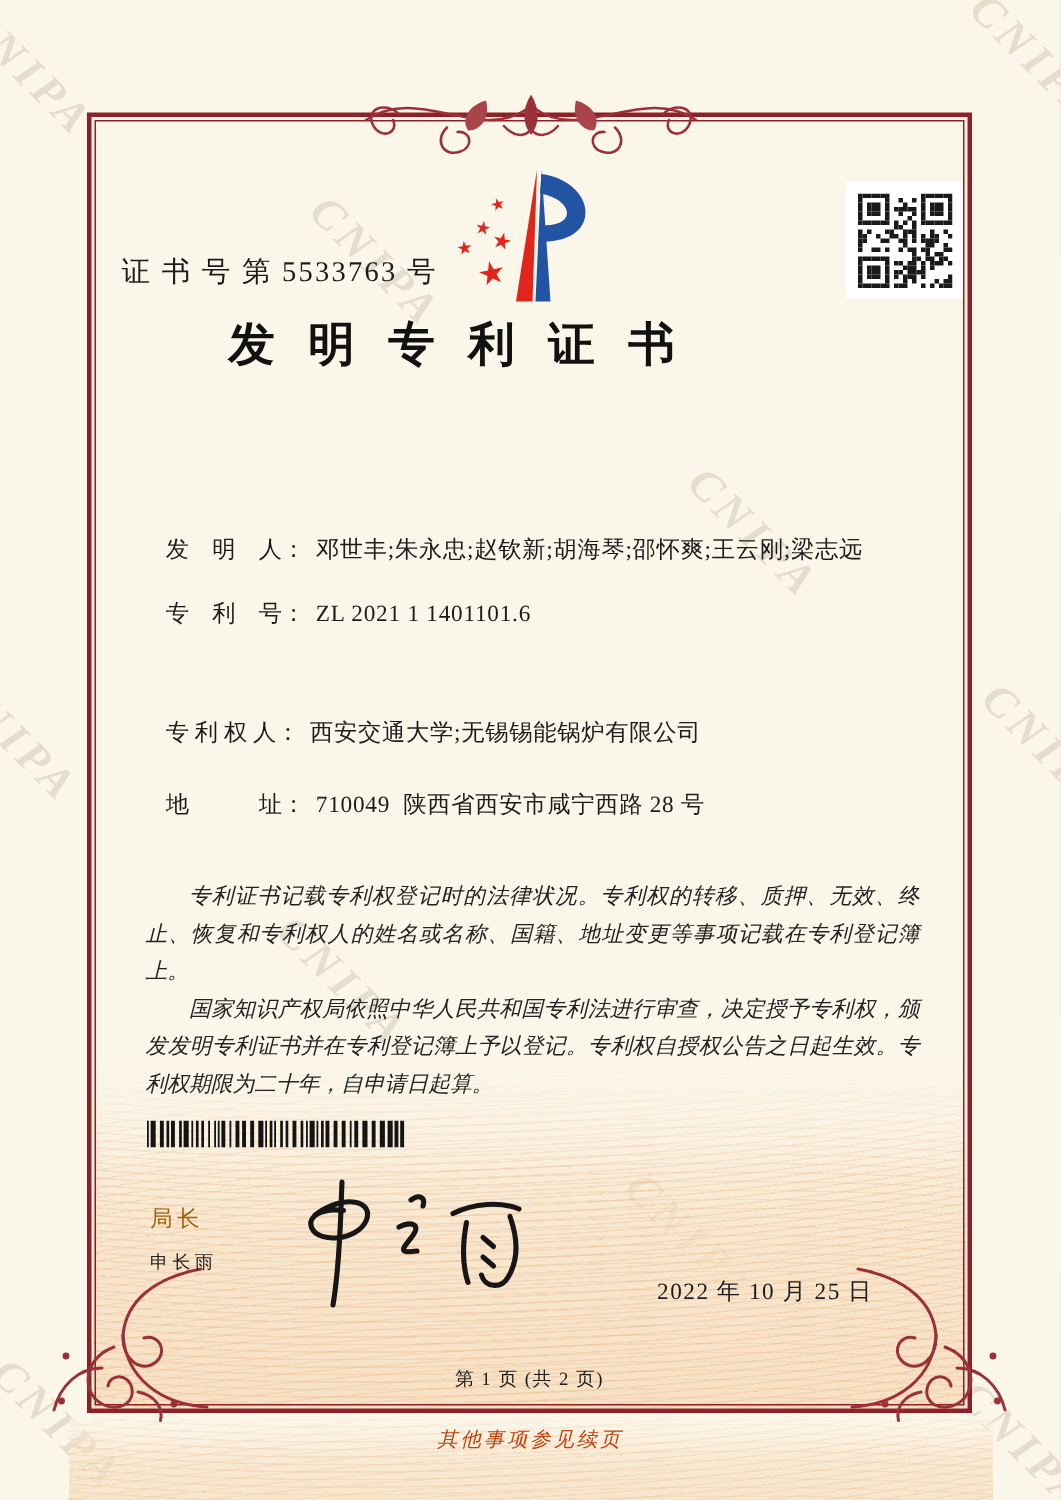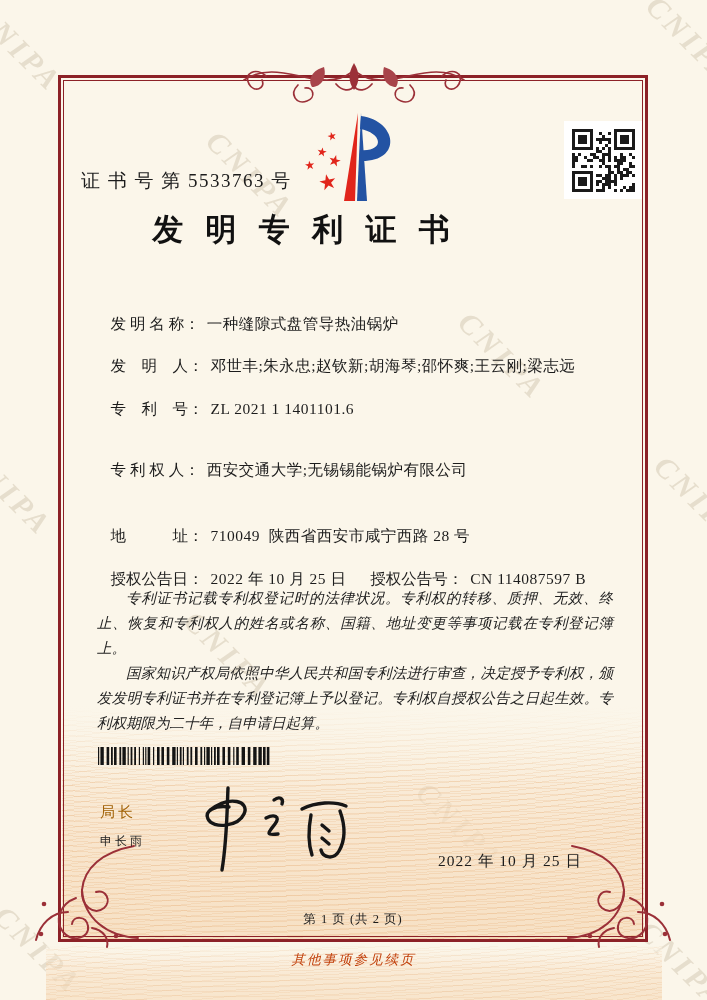--- a/index.html
+++ b/index.html
@@ -359,40 +359,31 @@
         <rect x="42" y="60" width="3" height="3" fill="#1a1a1a"></rect>
         <rect x="48" y="60" width="3" height="3" fill="#1a1a1a"></rect>
         <rect x="54" y="60" width="3" height="3" fill="#1a1a1a"></rect>
         <rect x="57" y="60" width="3" height="3" fill="#1a1a1a"></rect>
         <rect x="60" y="60" width="3" height="3" fill="#1a1a1a"></rect>
       </svg>
   </div>
 
   <div class="title">发明专利证书</div>
 
-  <div class="field-row" style="top:296px;">
-    <span class="field-label">发 明 名 称：</span><span class="field-value">一种缝隙式盘管导热油锅炉</span>
-  </div>
   <div class="field-row" style="top:338px;">
     <span class="field-label">发　明　人：</span><span class="field-value">邓世丰;朱永忠;赵钦新;胡海琴;邵怀爽;王云刚;梁志远</span>
   </div>
   <div class="field-row" style="top:381px;">
     <span class="field-label">专　利　号：</span><span class="field-value">ZL 2021 1 1401101.6</span>
   </div>
-  <div class="field-row" style="top:442px;">
+  <div class="field-row" style="top:460px;">
     <span class="field-label">专 利 权 人：</span><span class="field-value">西安交通大学;无锡锡能锅炉有限公司</span>
   </div>
   <div class="field-row" style="top:508px;">
     <span class="field-label">地　　　址：</span><span class="field-value">710049  陕西省西安市咸宁西路 28 号</span>
-  </div>
-  <div class="field-row" style="top:551px;">
-    <span class="field-label">授权公告日：</span><span class="field-value">2022 年 10 月 25 日</span>
-    <span class="grant-no-group">
-      <span class="field-label">授权公告号：</span><span class="field-value">CN 114087597 B</span>
-    </span>
   </div>
 
   <div class="body-text">
     <p>专利证书记载专利权登记时的法律状况。专利权的转移、质押、无效、终止、恢复和专利权人的姓名或名称、国籍、地址变更等事项记载在专利登记簿上。</p>
     <p>国家知识产权局依照中华人民共和国专利法进行审查，决定授予专利权，颁发发明专利证书并在专利登记簿上予以登记。专利权自授权公告之日起生效。专利权期限为二十年，自申请日起算。</p>
   </div>
 
   <svg class="barcode" id="barcode-svg" viewBox="0 0 172 18" preserveAspectRatio="none">
       <rect x="0.0" y="0" width="1.2" height="18" fill="#141414"></rect>
       <rect x="2.4" y="0" width="3.4" height="18" fill="#141414"></rect>

